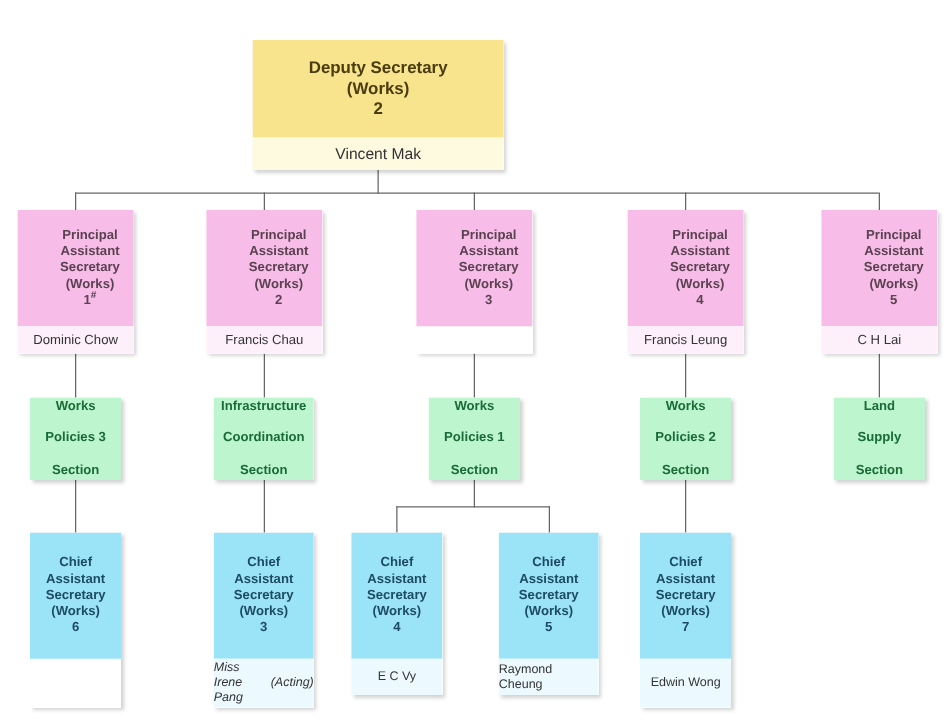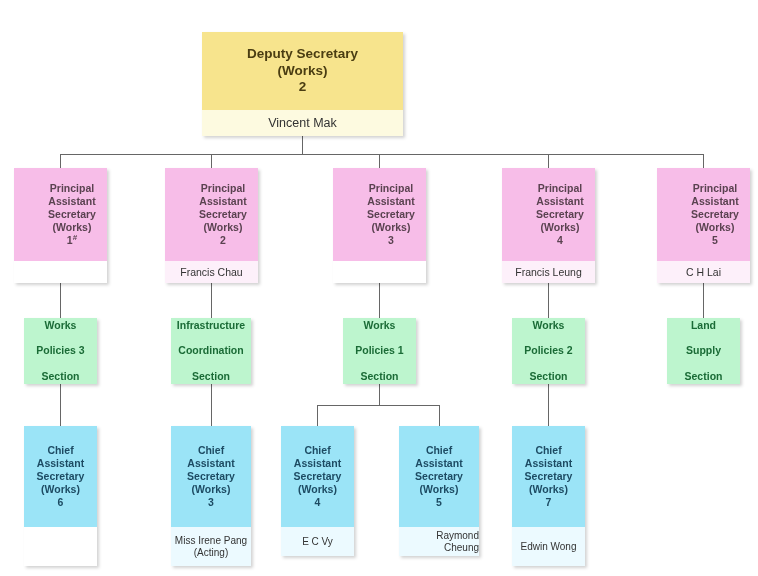--- a/index.html
+++ b/index.html
@@ -28,21 +28,21 @@
     font-weight:bold;
     line-height:1.25;
     text-align:center;
   }
   .node .name{
     box-sizing:border-box;
     width:100%;
     display:flex;
     align-items:center;
     justify-content:center;
-    text-align:right;
+    text-align:left;
     line-height:1.2;
   }
   
   .n-top .title{
     background:#f7e48d;
     color:#4a3d12;
     font-size:13.5px;
     height:78px;
   }
   .n-top .name{
@@ -137,20 +137,21 @@
   </div>
 
   <div class="node n-pas" style="left:14px;top:152px;width:93px;height:115px;">
     <div class="title">
       <span>Principal</span>
       <span>Assistant</span>
       <span>Secretary</span>
       <span>(Works)</span>
       <span><span>1</span><span class="sup">#</span></span>
     </div>
+    <div class="name">Dominic Chow</div>
   </div>
 
   <div class="node n-pas" style="left:165px;top:152px;width:93px;height:115px;">
     <div class="title">
       <span>Principal</span>
       <span>Assistant</span>
       <span>Secretary</span>
       <span>(Works)</span>
       <span>2</span>
     </div>
@@ -240,21 +241,21 @@
   </div>
 
   <div class="node n-cas" style="left:171px;top:410px;width:80px;height:140px;">
     <div class="title">
       <span>Chief</span>
       <span>Assistant</span>
       <span>Secretary</span>
       <span>(Works)</span>
       <span>3</span>
     </div>
-    <div class="name" style="flex-direction:column;">
+    <div class="name" style="font-style:italic;">
       <span>Miss Irene Pang</span>
       <span>(Acting)</span>
     </div>
   </div>
 
   <div class="node n-cas short" style="left:281px;top:410px;width:73px;height:130px;">
     <div class="title">
       <span>Chief</span>
       <span>Assistant</span>
       <span>Secretary</span>

